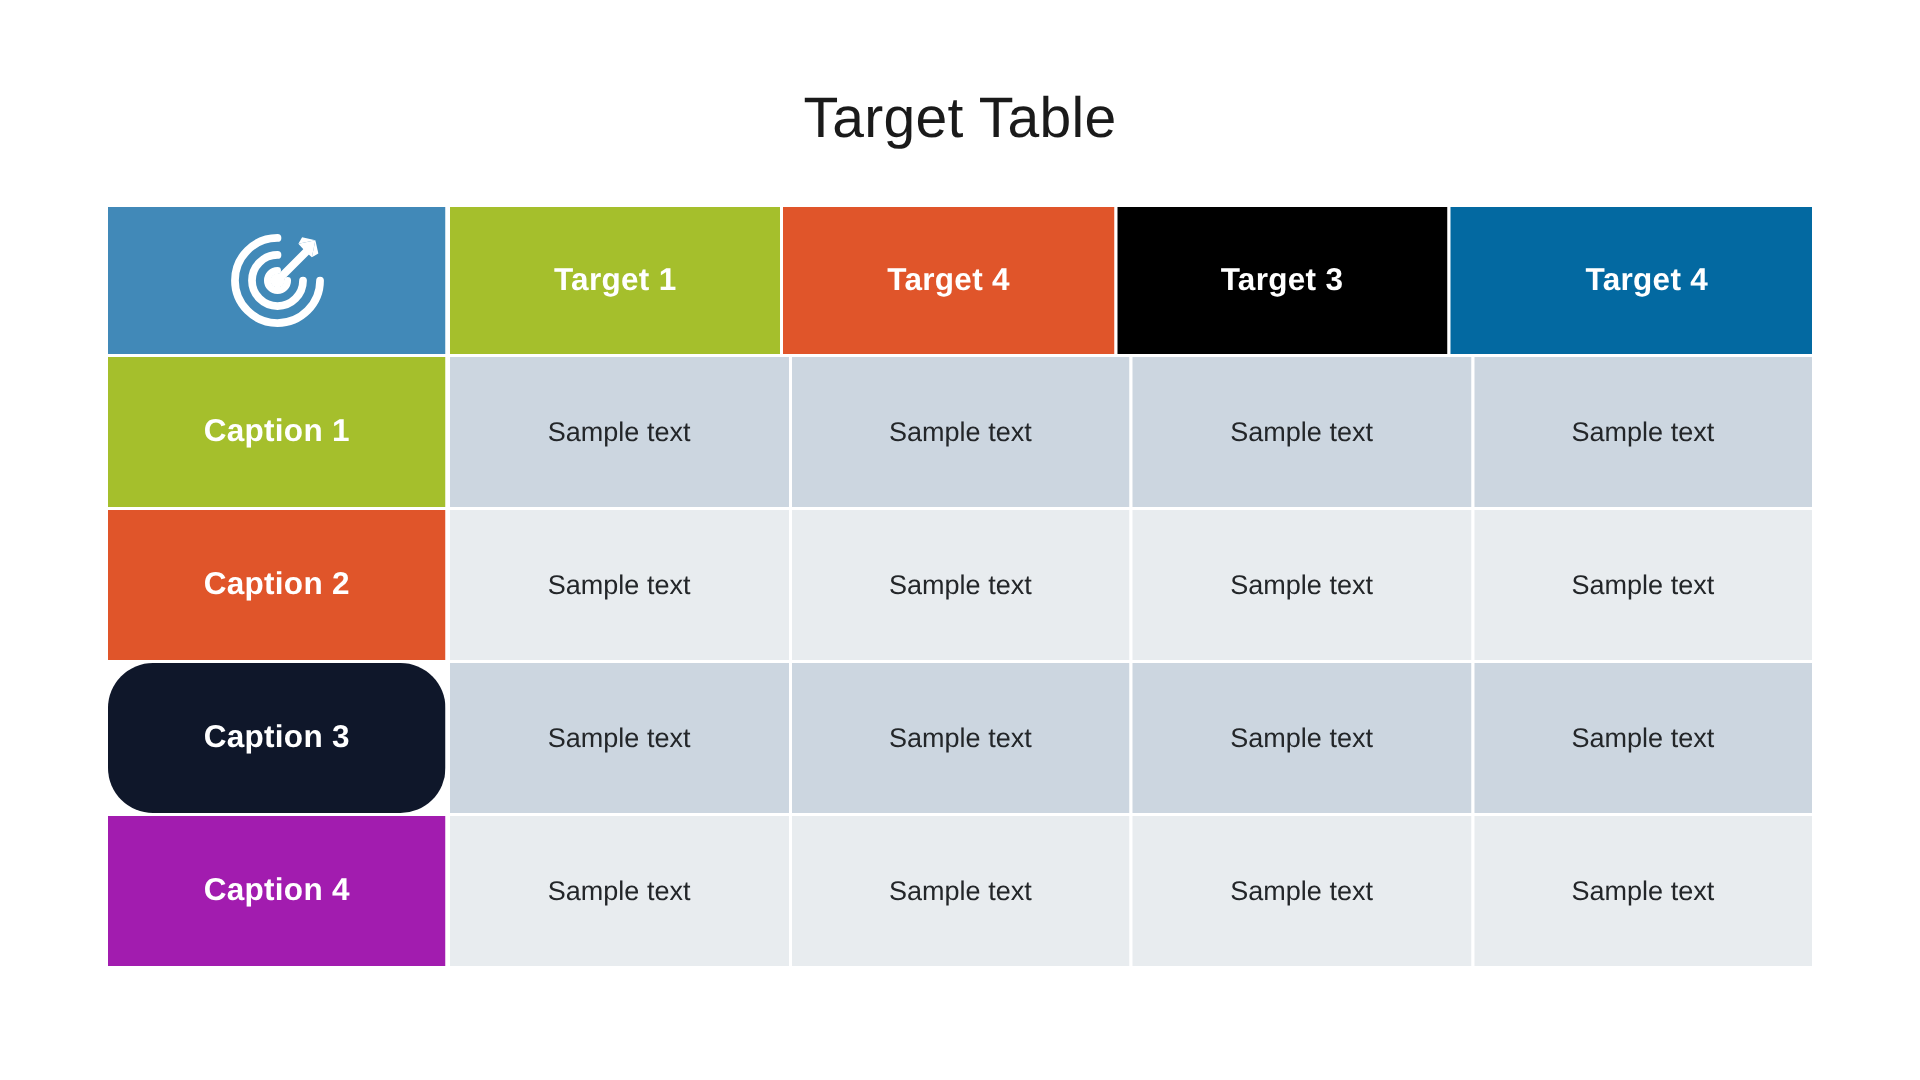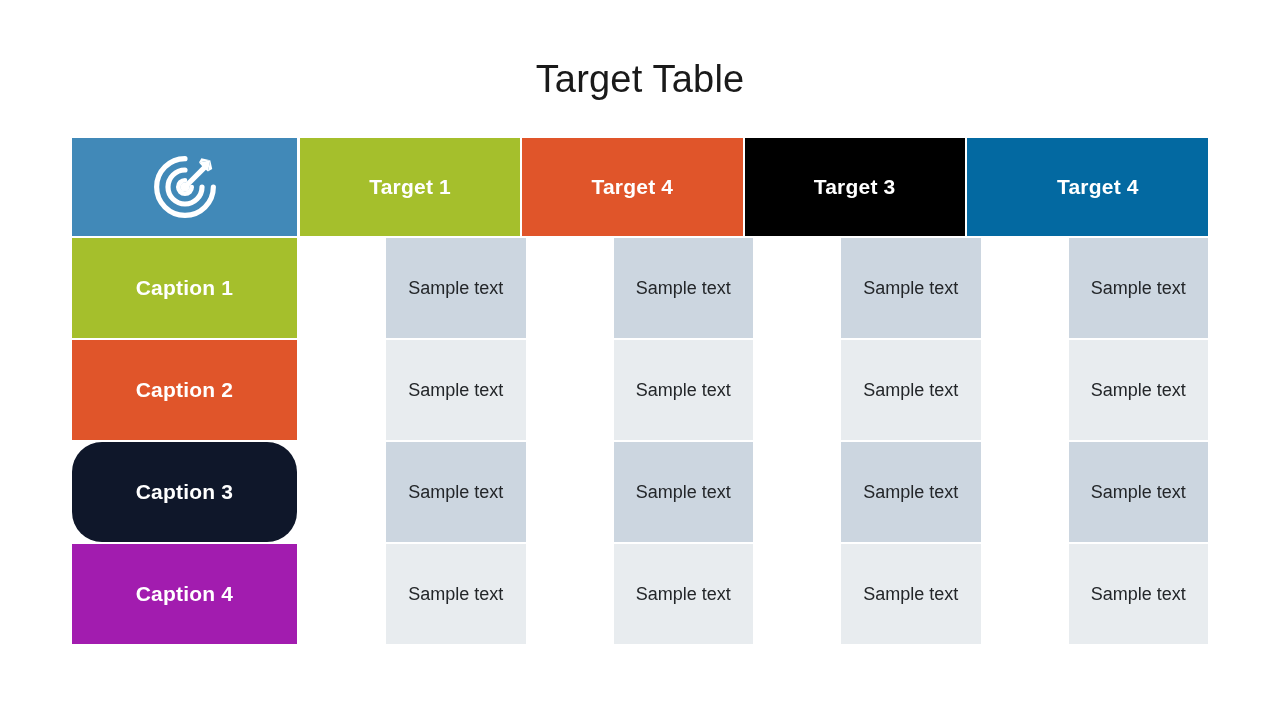--- a/index.html
+++ b/index.html
@@ -43,21 +43,21 @@
     width: 1136px;
     height: 499px;
   }
 
   .trow {
     display: flex;
     width: 100%;
   }
 
   .trow.header-row { height: 98px; }
-  .trow.body-row   { height: 100px; gap: 43px; }
+  .trow.body-row   { height: 100px; }
 
   .row-gap { height: 2px; width: 100%; background: #ffffff; }
 
   .cell {
     box-sizing: border-box;
     display: flex;
     align-items: center;
     justify-content: center;
     height: 100%;
     overflow: hidden;

